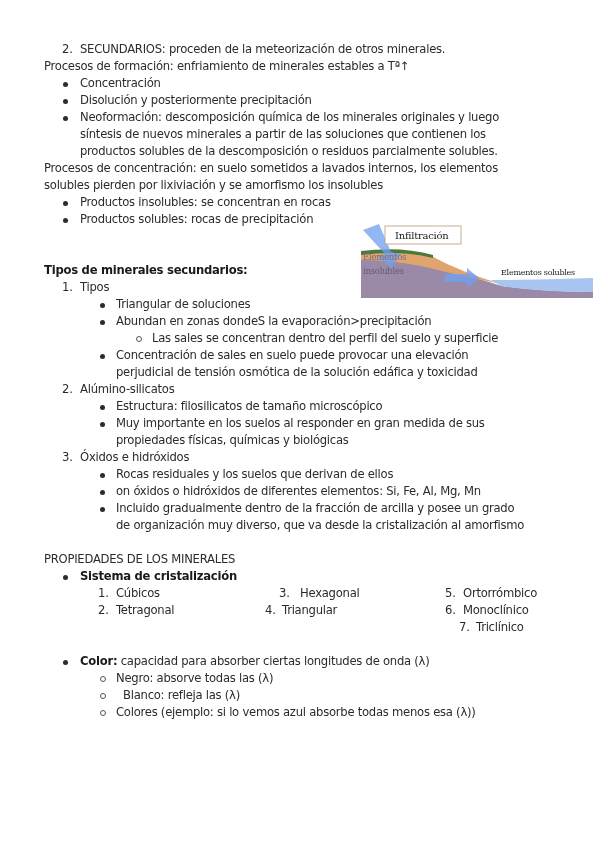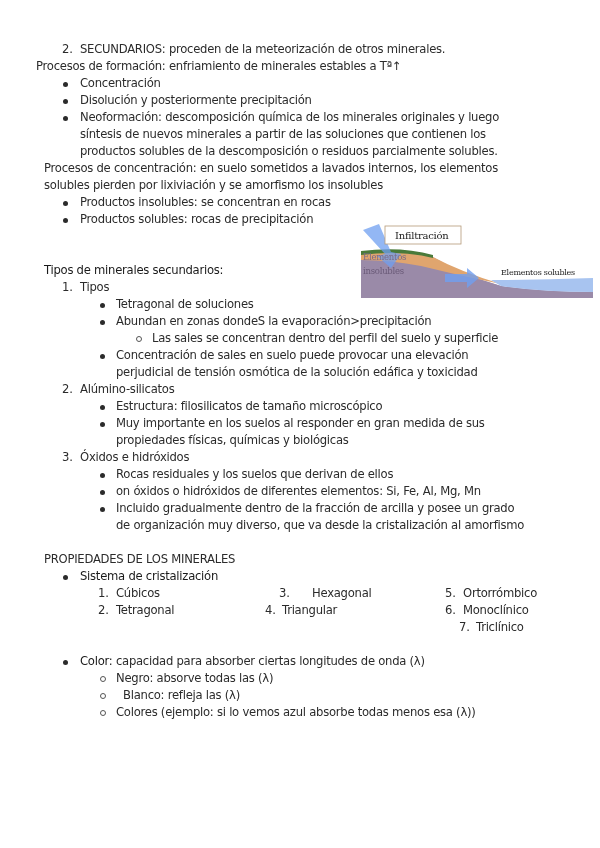--- a/index.html
+++ b/index.html
@@ -5,29 +5,29 @@
   html, body { margin: 0; padding: 0; background: #ffffff; }
   body {
     width: 600px; height: 848px; position: relative; overflow: hidden;
     font-family: "DejaVu Sans", sans-serif; font-size: 11.6px; color: #2b2b2b;
     letter-spacing: -0.25px;
   }
   .ln { position: absolute; white-space: nowrap; line-height: 17px; }
   .num { position: absolute; white-space: nowrap; line-height: 17px; }
   .bul { position: absolute; width: 5px; height: 5px; border-radius: 50%; background: #2b2b2b; }
   .hol { position: absolute; width: 4px; height: 4px; border-radius: 50%; border: 1px solid #555; background: #fff; }
-  b, .bold { font-weight: normal; color: #1a1a1a; }
+  b, .bold { font-weight: bold; color: #1a1a1a; }
   #diagram { position: absolute; left: 361px; top: 222px; width: 232px; height: 76px; }
 </style>
 </head>
 <body>
 
 <span class="num" style="left:62px;top:41px">2.</span>
 <span class="ln" style="left:80px;top:41px">SECUNDARIOS: proceden de la meteorización de otros minerales.</span>
-<span class="ln" style="left:36px;top:58px">Procesos de formación: enfriamiento de minerales estables a Tª↑</span>
+<span class="ln" style="left:44px;top:58px">Procesos de formación: enfriamiento de minerales estables a Tª↑</span>
 
 <span class="bul" style="left:63px;top:82px"></span>
 <span class="ln" style="left:80px;top:75px">Concentración</span>
 <span class="bul" style="left:63px;top:99px"></span>
 <span class="ln" style="left:80px;top:92px">Disolución y posteriormente precipitación</span>
 <span class="bul" style="left:63px;top:116px"></span>
 <span class="ln" style="left:80px;top:109px">Neoformación: descomposición química de los minerales originales y luego</span>
 <span class="ln" style="left:80px;top:126px">síntesis de nuevos minerales a partir de las soluciones que contienen los</span>
 <span class="ln" style="left:80px;top:143px">productos solubles de la descomposición o residuos parcialmente solubles.</span>
 
@@ -54,21 +54,21 @@
   <text x="2" y="52" font-family="DejaVu Serif, serif" font-size="8.5" fill="#6a5a78">insolubles</text>
   <rect x="136" y="42" width="94" height="14" fill="#ffffff"></rect>
   <text x="140" y="52.5" font-family="DejaVu Serif, serif" font-size="8" fill="#222">Elementos solubles</text>
 </svg>
 
 <span class="ln bold" style="left:44px;top:262px">Tipos de minerales secundarios:</span>
 
 <span class="num" style="left:62px;top:279px">1.</span>
 <span class="ln" style="left:80px;top:279px">Tipos</span>
 <span class="bul" style="left:100px;top:303px"></span>
-<span class="ln" style="left:116px;top:296px">Tetragonal de soluciones</span>
+<span class="ln" style="left:116px;top:296px">Triangular de soluciones</span>
 <span class="bul" style="left:100px;top:320px"></span>
 <span class="ln" style="left:116px;top:313px">Abundan en zonas dondeS la evaporación&gt;precipitación</span>
 <span class="hol" style="left:136px;top:336px"></span>
 <span class="ln" style="left:152px;top:330px">Las sales se concentran dentro del perfil del suelo y superficie</span>
 <span class="bul" style="left:100px;top:354px"></span>
 <span class="ln" style="left:116px;top:347px">Concentración de sales en suelo puede provocar una elevación</span>
 <span class="ln" style="left:116px;top:364px">perjudicial de tensión osmótica de la solución edáfica y toxicidad</span>
 
 <span class="num" style="left:62px;top:381px">2.</span>
 <span class="ln" style="left:80px;top:381px">Alúmino-silicatos</span>
@@ -90,21 +90,21 @@
 
 <span class="ln" style="left:44px;top:551px">PROPIEDADES DE LOS MINERALES</span>
 <span class="bul" style="left:63px;top:575px"></span>
 <span class="ln bold" style="left:80px;top:568px">Sistema de cristalización</span>
 
 <span class="num" style="left:98px;top:585px">1.</span>
 <span class="ln" style="left:116px;top:585px">Cúbicos</span>
 <span class="num" style="left:98px;top:602px">2.</span>
 <span class="ln" style="left:116px;top:602px">Tetragonal</span>
 <span class="num" style="left:279px;top:585px">3.</span>
-<span class="ln" style="left:312px;top:585px">Hexagonal</span>
+<span class="ln" style="left:300px;top:585px">Hexagonal</span>
 <span class="num" style="left:265px;top:602px">4.</span>
 <span class="ln" style="left:282px;top:602px">Triangular</span>
 <span class="num" style="left:445px;top:585px">5.</span>
 <span class="ln" style="left:463px;top:585px">Ortorrómbico</span>
 <span class="num" style="left:445px;top:602px">6.</span>
 <span class="ln" style="left:463px;top:602px">Monoclínico</span>
 <span class="num" style="left:459px;top:619px">7.</span>
 <span class="ln" style="left:476px;top:619px">Triclínico</span>
 
 <span class="bul" style="left:63px;top:660px"></span>

